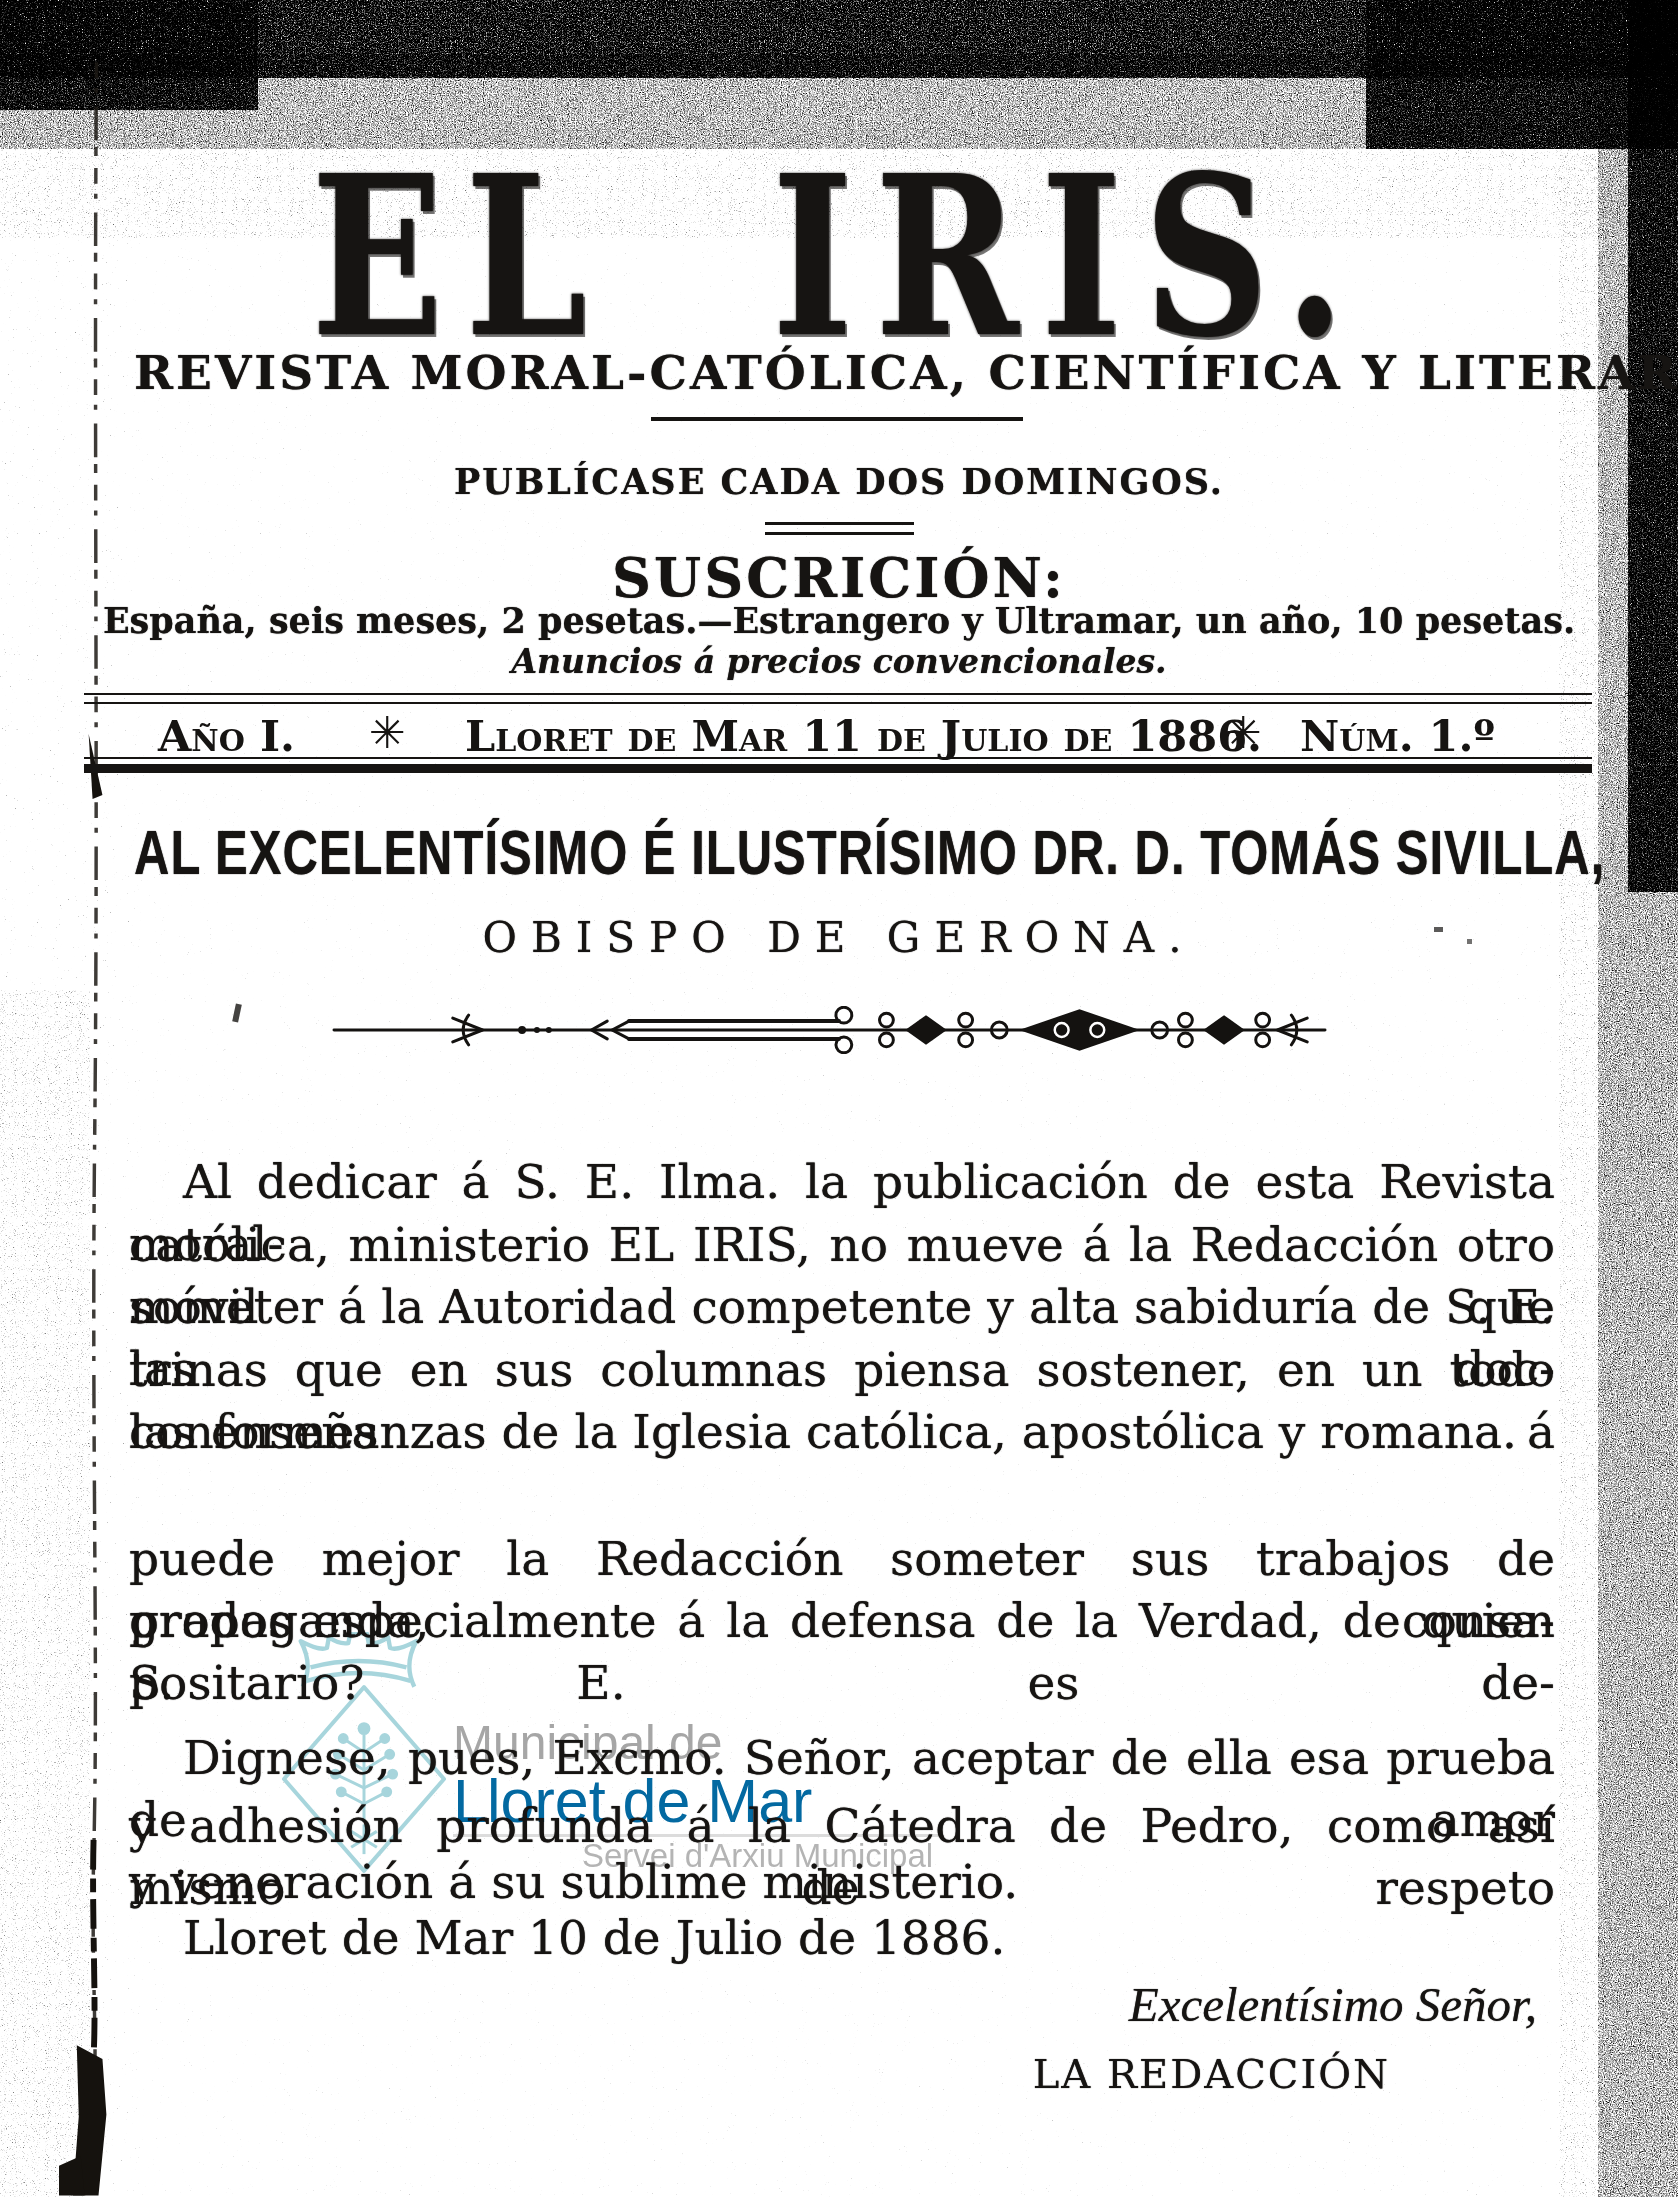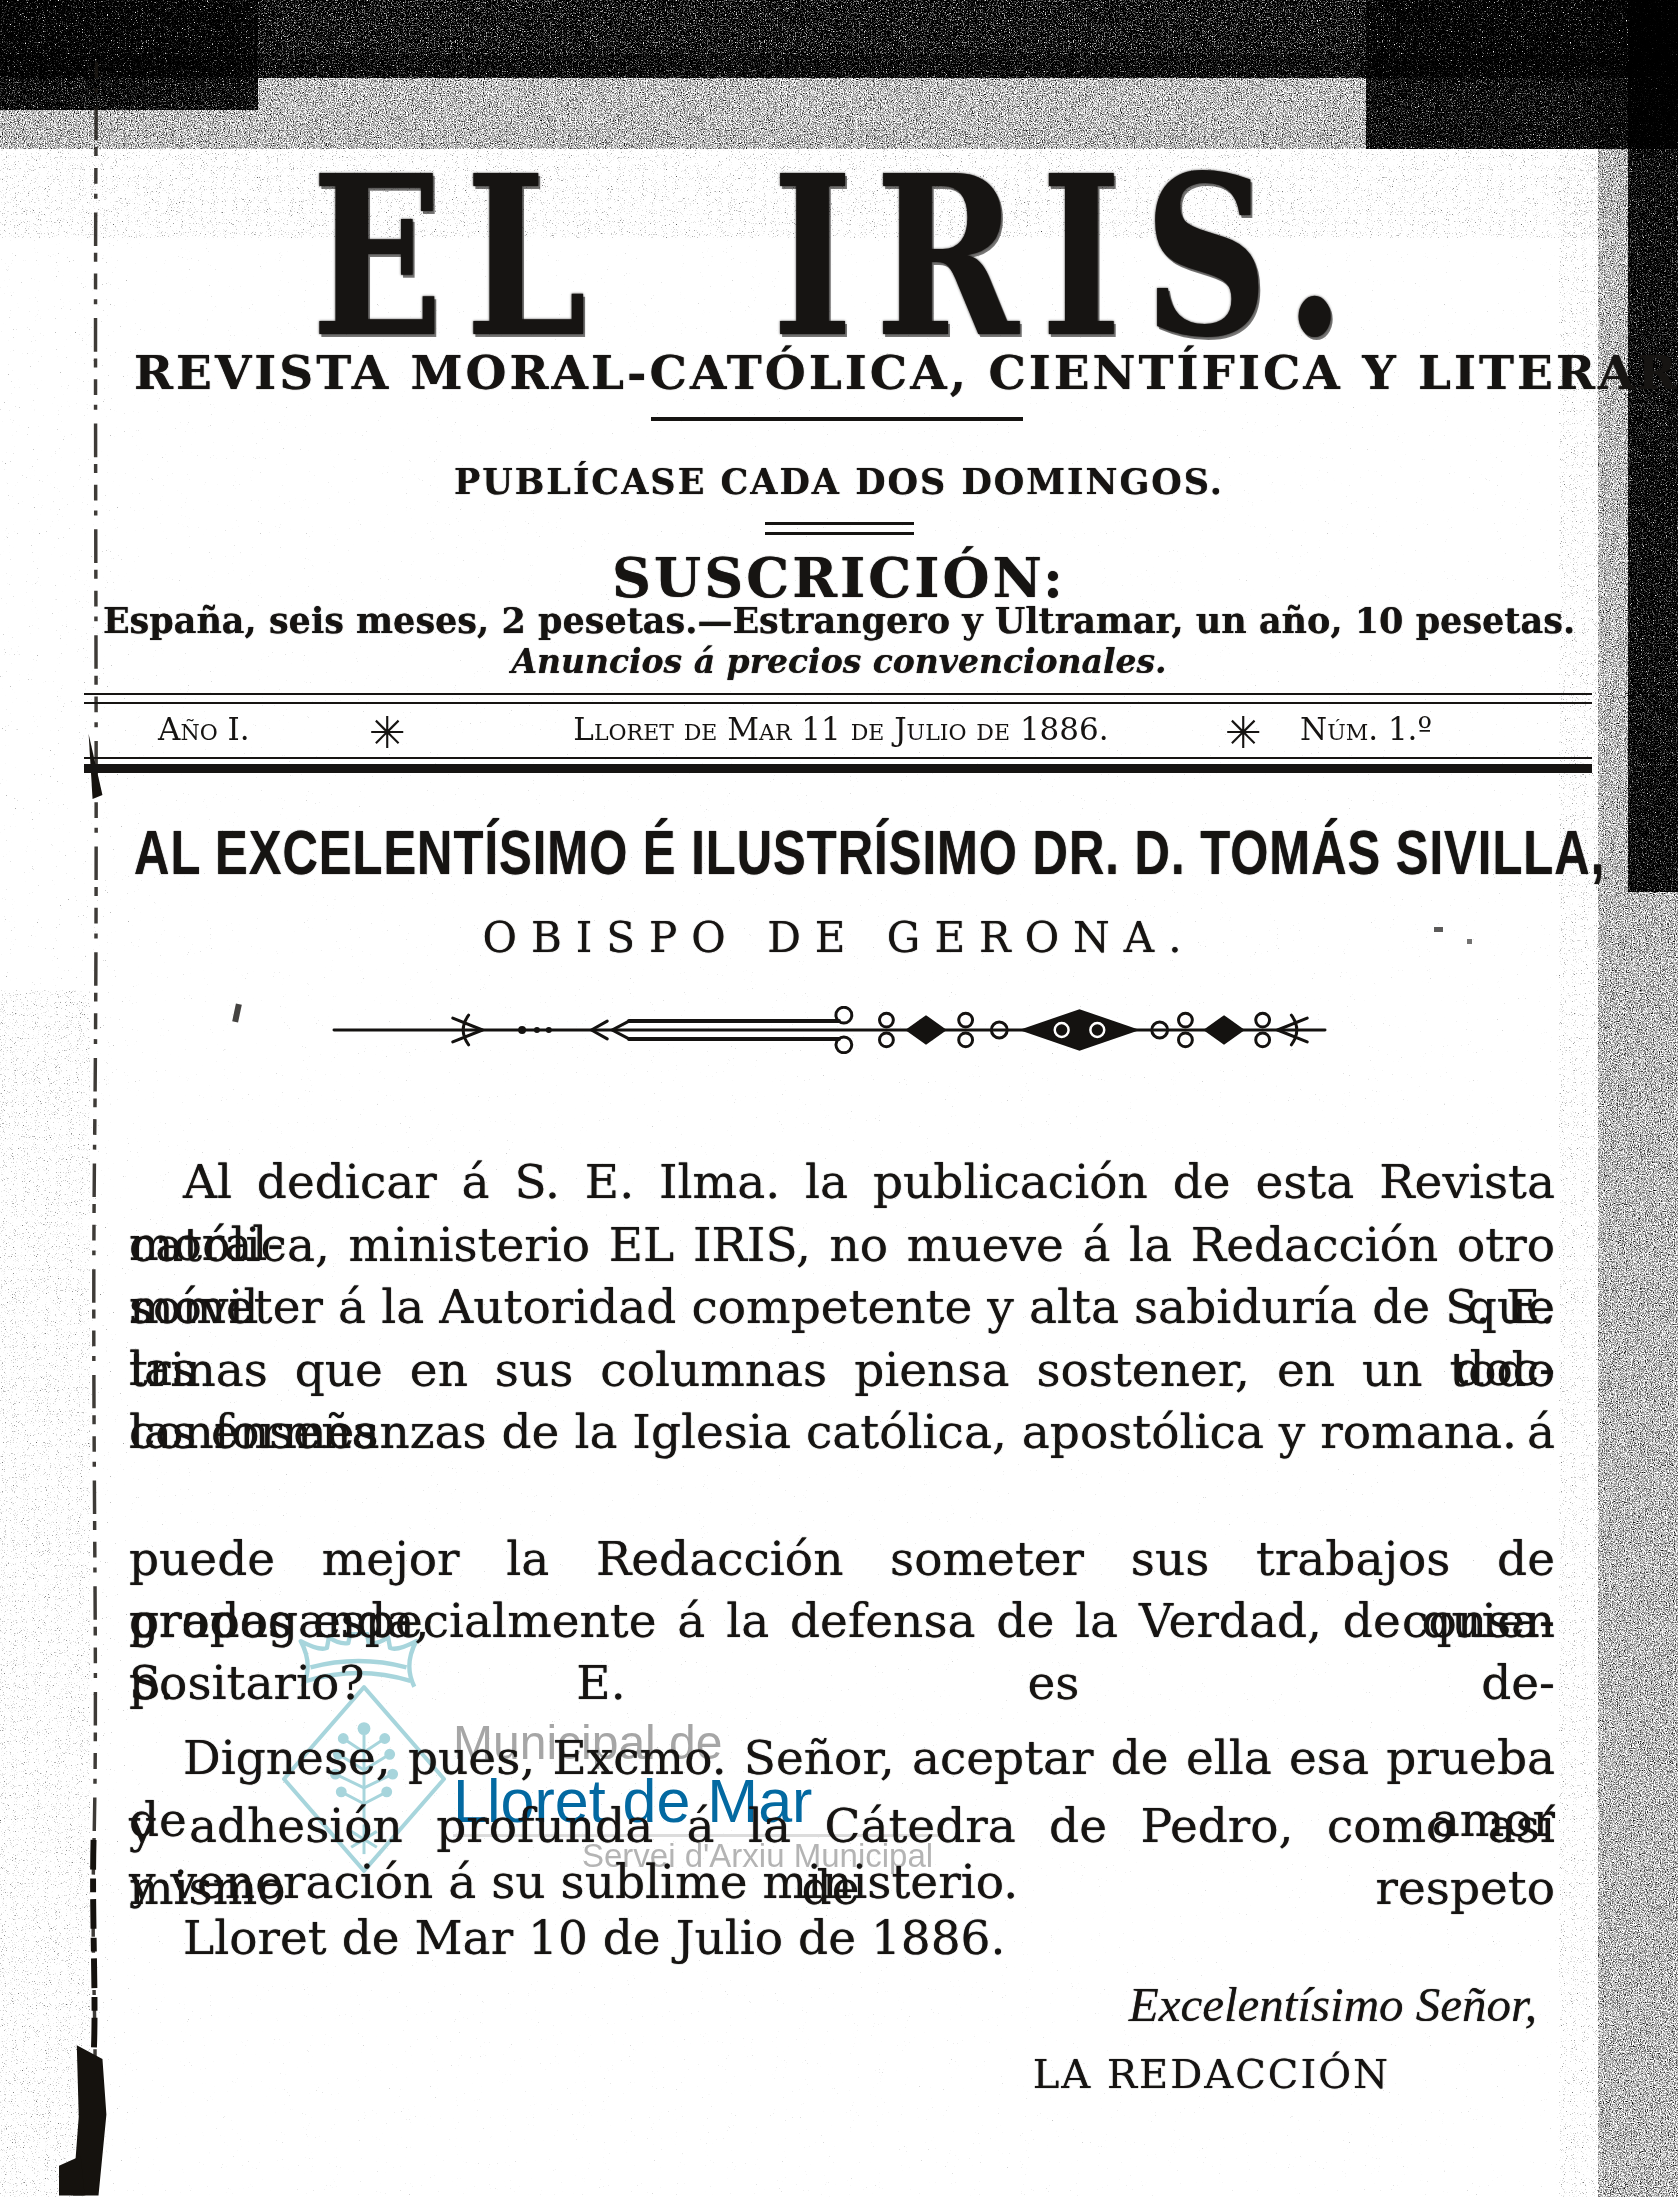--- a/index.html
+++ b/index.html
@@ -27,21 +27,21 @@
   }
   .rule1{left:651px; top:417px; width:372px; height:4px; background:var(--ink); z-index:3;}
   .pubnote{top:461px; font-weight:bold; font-size:35px; letter-spacing:2px;}
   .dbl-rule{left:765px; width:149px; height:3px; background:var(--ink); z-index:3;}
   .susc-head{top:546px; font-weight:bold; font-size:54px; letter-spacing:3px;}
   .susc1{top:600px; font-weight:bold; font-size:35px;}
   .susc2{top:642px; font-weight:bold; font-style:italic; font-size:33px;}
 
   .bar{left:84px; top:693px; width:1508px; height:89px; z-index:3;}
   .bar .r{position:absolute; left:0; right:0; background:var(--ink);}
-  .bar-text{position:absolute; top:18px; font-variant:small-caps; font-weight:normal; font-size:31px; white-space:nowrap;}
+  .bar-text{position:absolute; top:18px; font-variant:small-caps; font-weight:bold; font-size:43px; white-space:nowrap;}
   .star{font-family:"DejaVu Sans",sans-serif; font-weight:normal; font-size:44px;}
 
   .headline{
     left:134px; width:1386px; top:816px; font-family:"Liberation Sans","DejaVu Sans",sans-serif;
     font-weight:bold; font-size:49px; letter-spacing:1px; white-space:nowrap;
     text-align:justify; text-align-last:justify; transform:scaleY(1.28); transform-origin:50% 0;
   }
   .subheadline{top:913px; font-size:42px; letter-spacing:14px; font-weight:500;}
 
   .bline{

